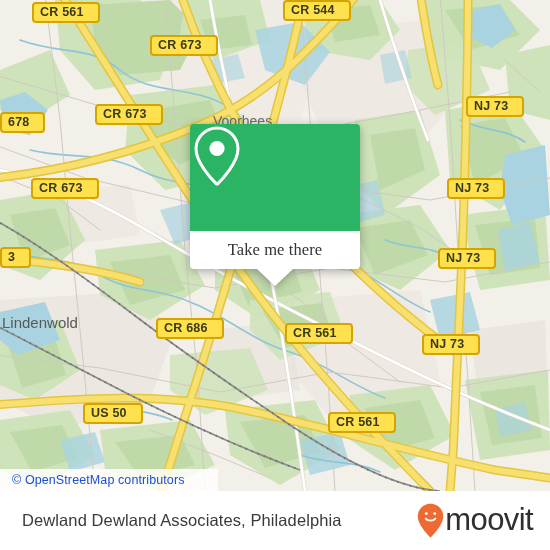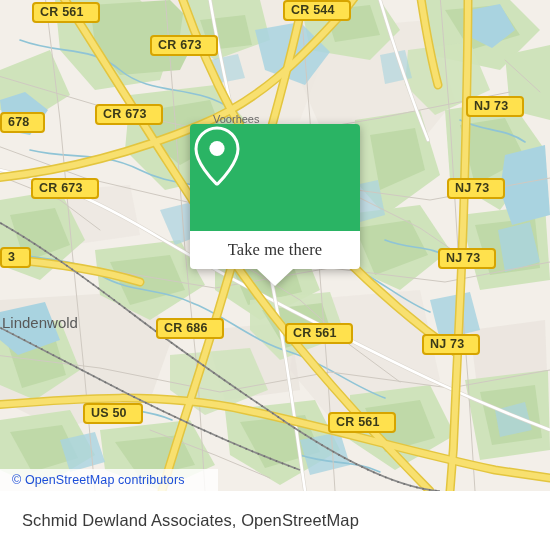--- a/index.html
+++ b/index.html
@@ -61,21 +61,21 @@
   .shield{
     position:absolute;
     background:#ffe14d;border:2px solid #d6a400;border-radius:4px;
     color:#3a3a1a;font-size:12.5px;font-weight:bold;letter-spacing:.2px;
     padding:1px 14px 2px 6px;white-space:nowrap;line-height:14px;
     box-sizing:border-box;
   }
   
   .plabel{position:absolute;color:#5a5a5a;white-space:nowrap;}
   #lbl-lindenwold{left:2px;top:314px;font-size:15px;color:#595959;}
-  #lbl-voorhees{left:213px;top:113px;font-size:11px;color:#6b6b6b;}
+  #lbl-voorhees{left:213px;top:113px;font-size:14px;color:#6b6b6b;}
 </style>
 </head>
 <body>
 
 <div id="root">
 
   <div id="map">
     <svg width="550" height="491" viewBox="0 0 550 491" xmlns="http://www.w3.org/2000/svg">
       <defs>
         <style>
@@ -261,17 +261,26 @@
       <div id="card-body">
         <span id="card-label">Take me there</span>
       </div>
       <div id="card-tail"></div>
     </div>
   </div>
 
   <div id="footer">
       <div id="footer-ghost"></div>
     <div id="footer-inner">
-      <div id="place-name">Schmid Dewland Associates, OpenStreetMap</div>
+      <div id="place-name">Dewland Dewland Associates, Philadelphia</div>
+      <div id="logo">
+        <svg width="27" height="36" viewBox="0 0 27 36">
+          <path d="M13.5 0.8 C6.4 0.8 0.8 6.4 0.8 13.4 C0.8 21.8 11.8 32.9 12.9 34 a0.85 0.85 0 0 0 1.2 0 C15.2 32.9 26.2 21.8 26.2 13.4 C26.2 6.4 20.6 0.8 13.5 0.8 Z" fill="#ef6a33"></path>
+          <circle cx="9.3" cy="10.6" r="1.45" fill="#ffffff"></circle>
+          <circle cx="17.7" cy="10.6" r="1.45" fill="#ffffff"></circle>
+          <path d="M8.6 15.4 C10.2 18.4 16.8 18.4 18.4 15.4" fill="none" stroke="#ffffff" stroke-width="1.7" stroke-linecap="round"></path>
+        </svg>
+        <span id="logo-word">moovit</span>
+      </div>
     </div>
   </div>
 
 </div>
 
 </body></html>

